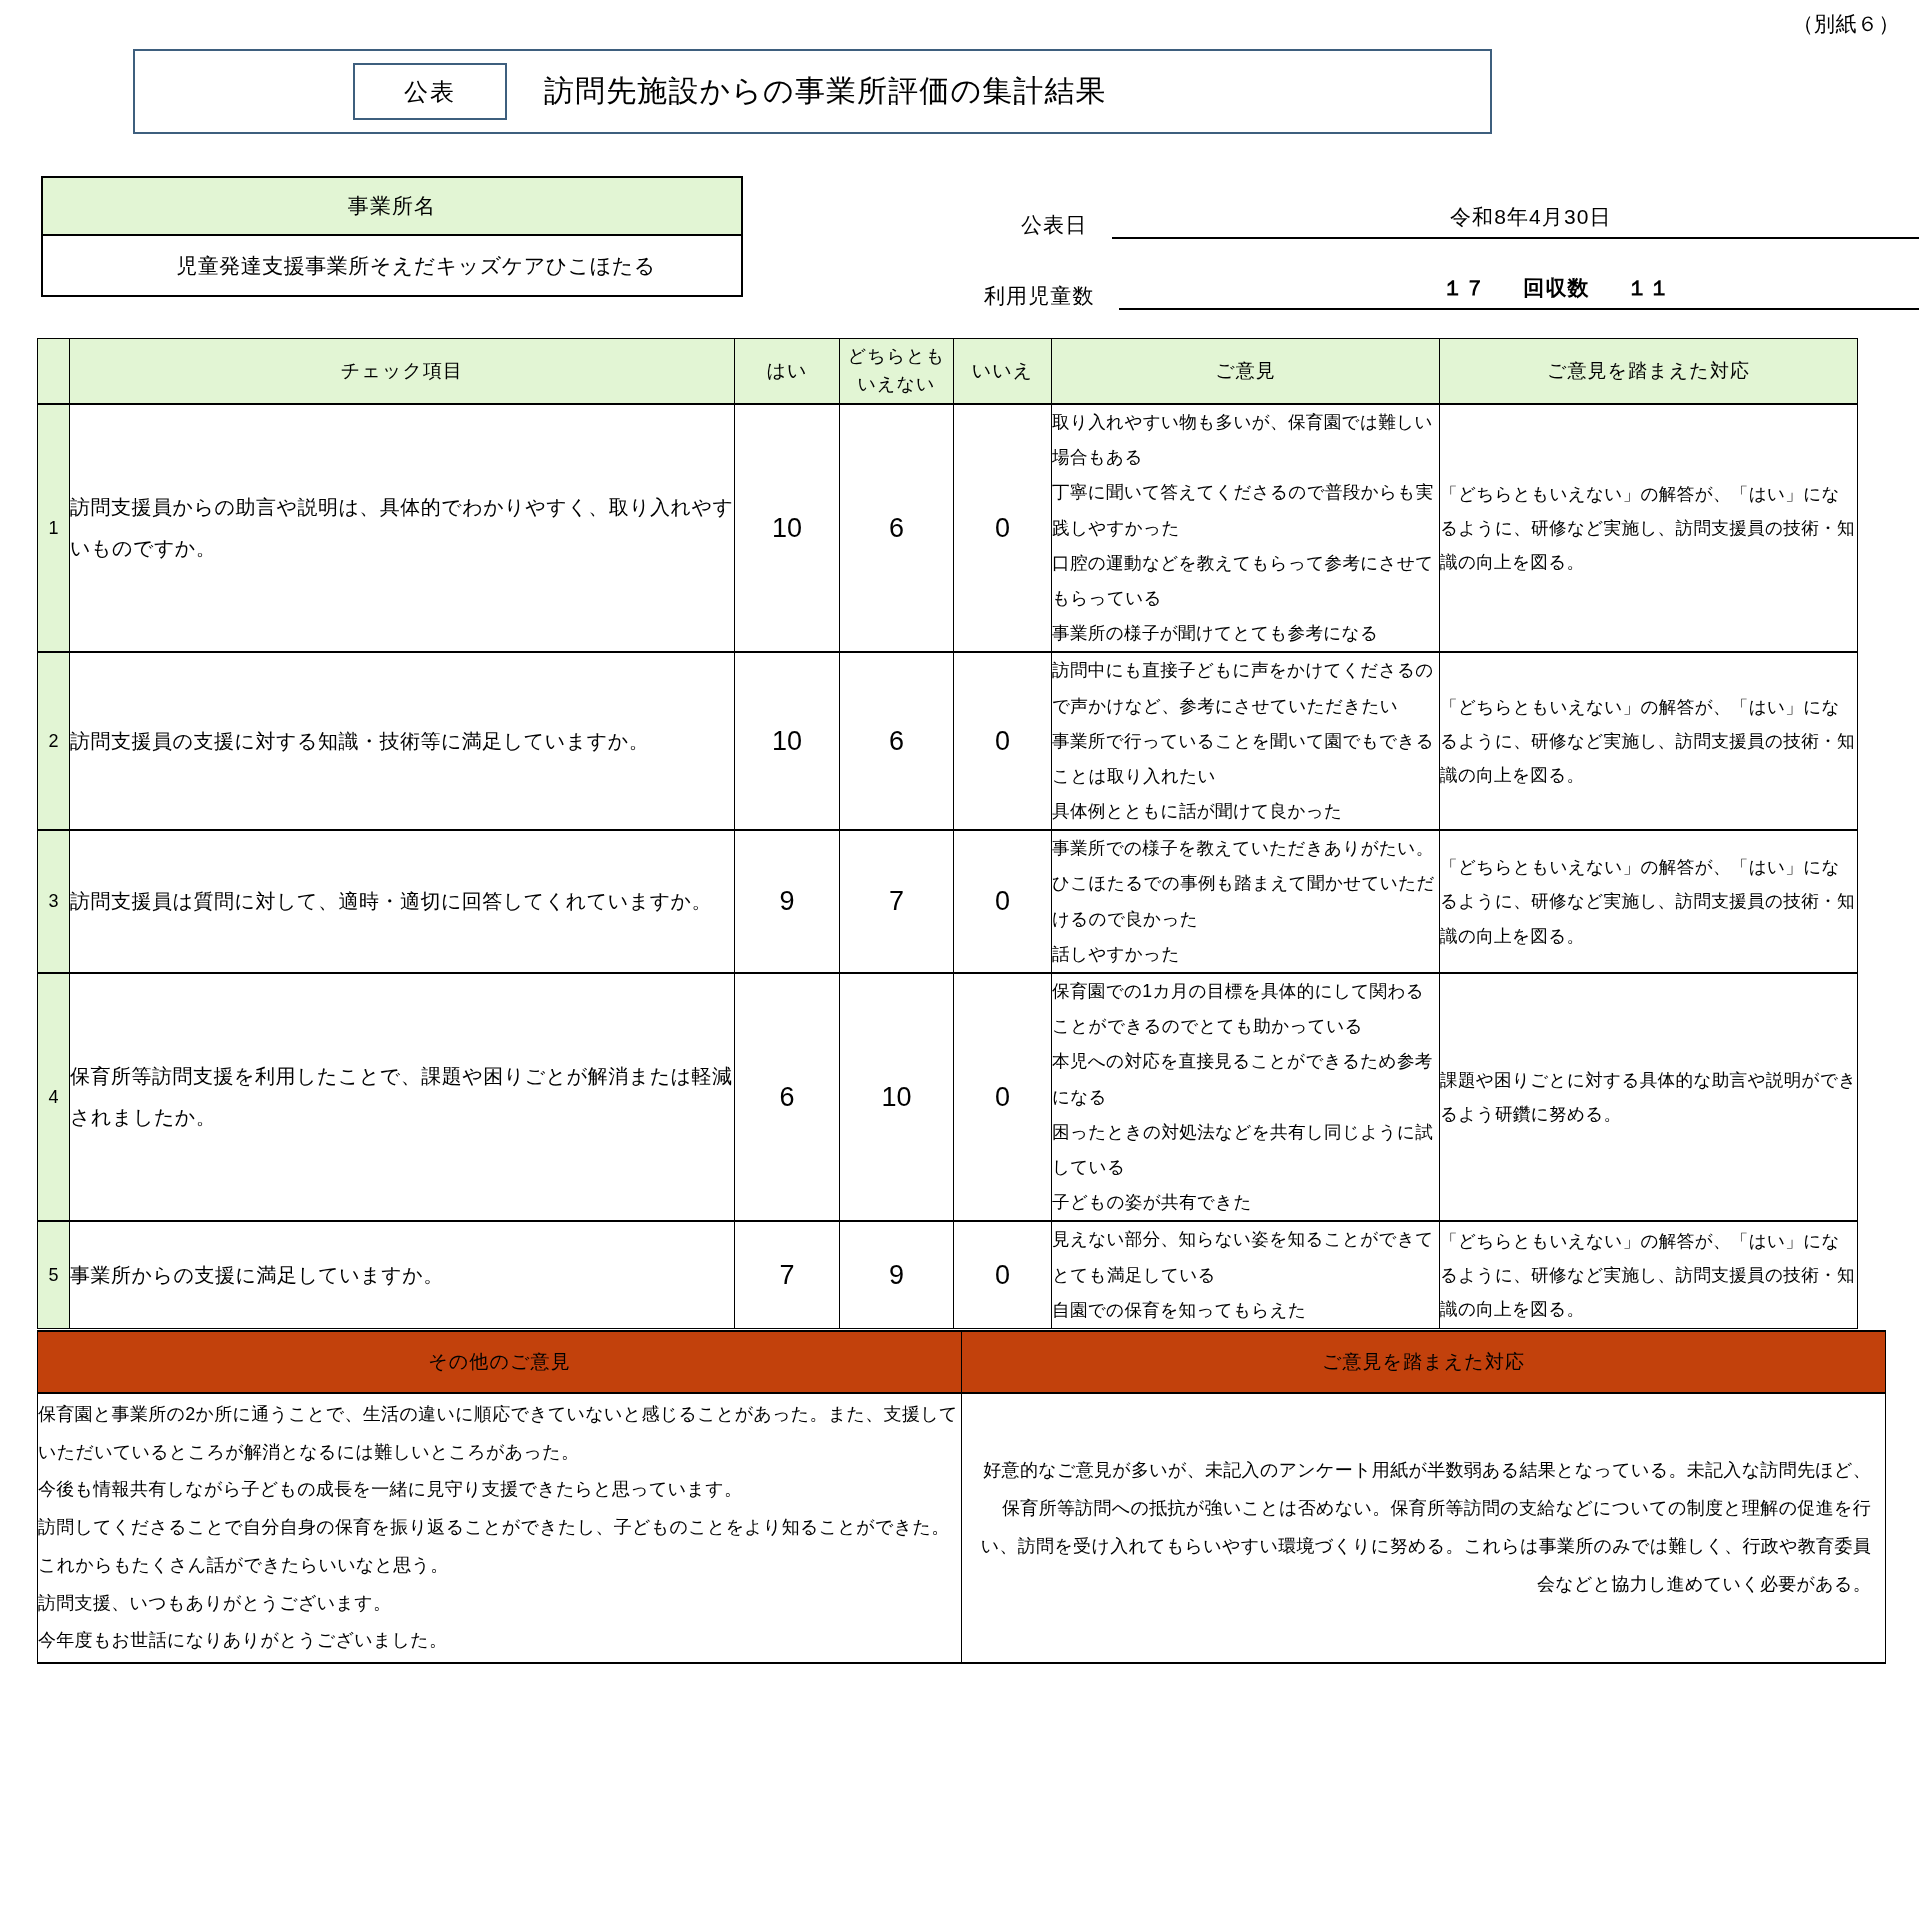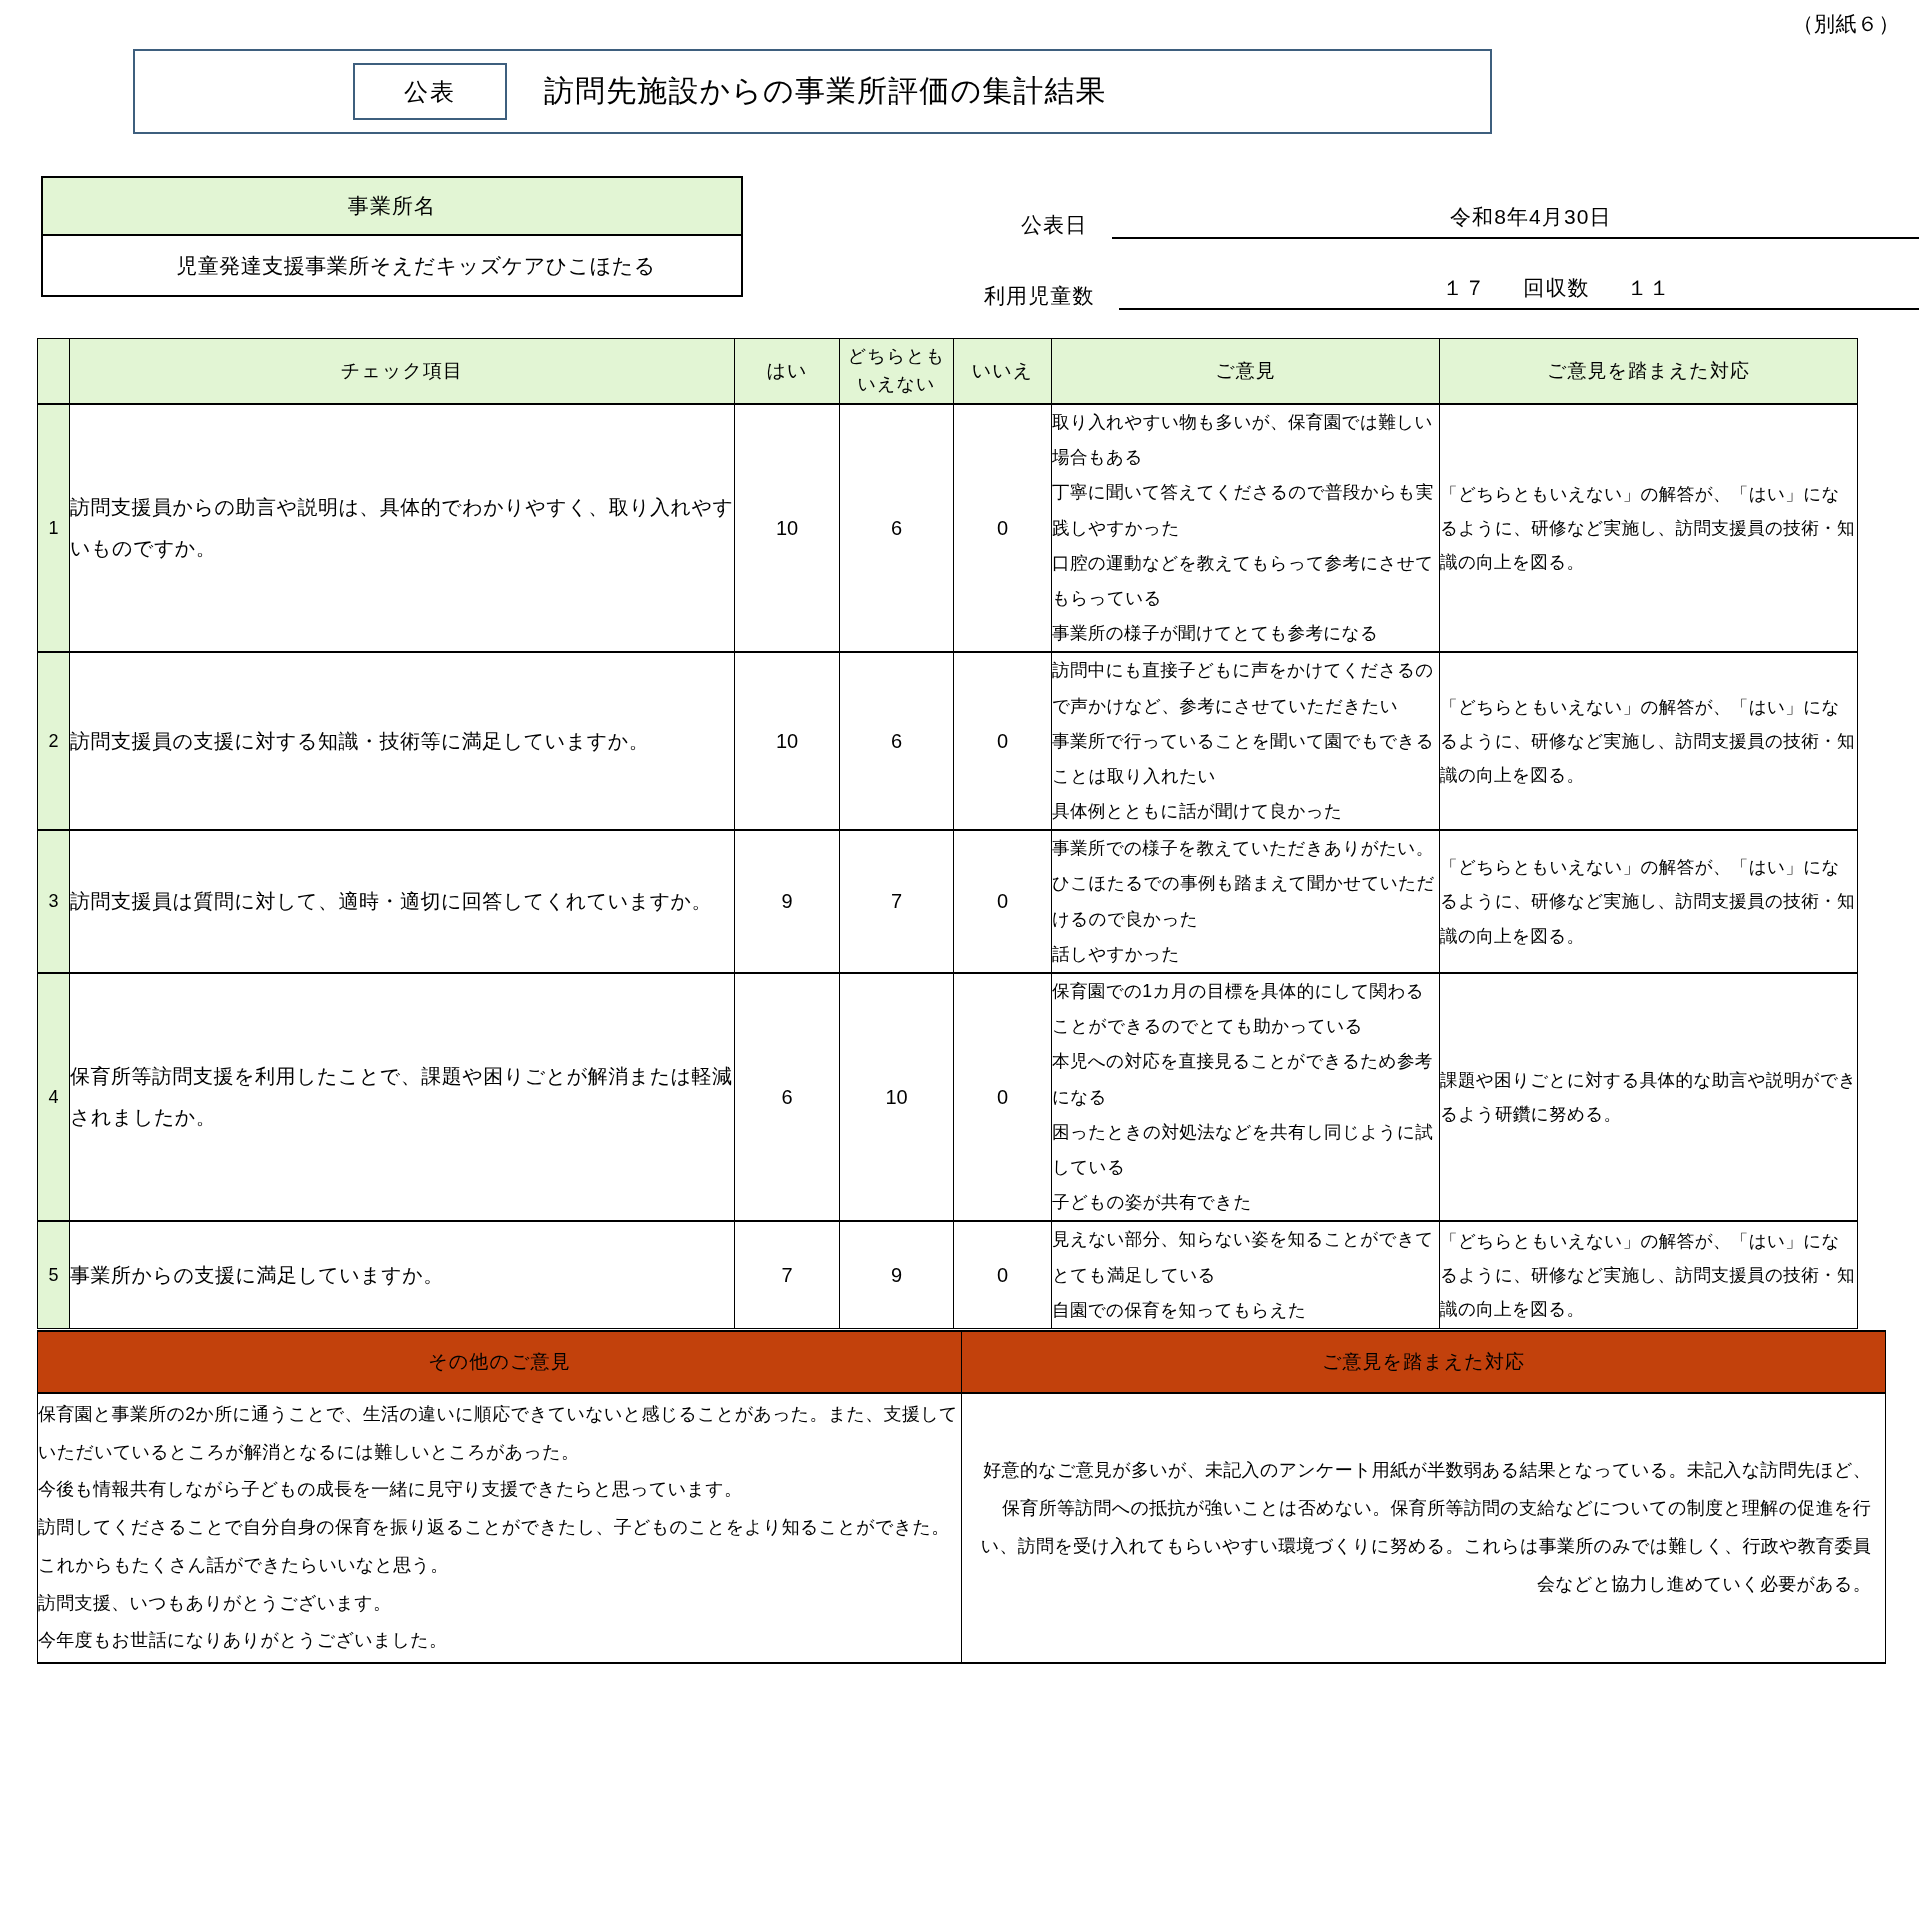--- a/index.html
+++ b/index.html
@@ -100,20 +100,21 @@
     border-bottom: 2.7px solid #000;
     display: flex;
     align-items: flex-end;
     justify-content: center;
     padding-bottom: 6.4px;
   }
   .meta-inline {
     display: flex;
     align-items: flex-end;
     gap: 37px;
+    font-weight: bold;
   }
 
   #meta-date { left: 1021px; top: 196px; }
   #meta-date .meta-underline { width: 838px; height: 35px; margin-left: 24.5px; }
 
   #meta-counts { left: 984px; top: 267px; }
   #meta-counts .meta-underline { width: 875px; height: 35px; margin-left: 24.5px; }
   .count-cell { display: inline-block; white-space: nowrap; }
 
   
@@ -149,21 +150,21 @@
   }
   .q-col {
     font-size: 20px;
     line-height: 2.05;
     letter-spacing: 0.5px;
     padding: 0 14px;
     width: 665px;
   }
   .n-col {
     text-align: center;
-    font-size: 20px;
+    font-size: 27px;
   }
   .w-yes  { width: 105px; }
   .w-mid  { width: 114px; }
   .w-no   { width: 98px; }
   .c-col {
     font-size: 17.6px;
     line-height: 2.0;
     letter-spacing: 0.3px;
     padding: 3.2px 6.4px 3.2px 7.4px;
     vertical-align: top;

